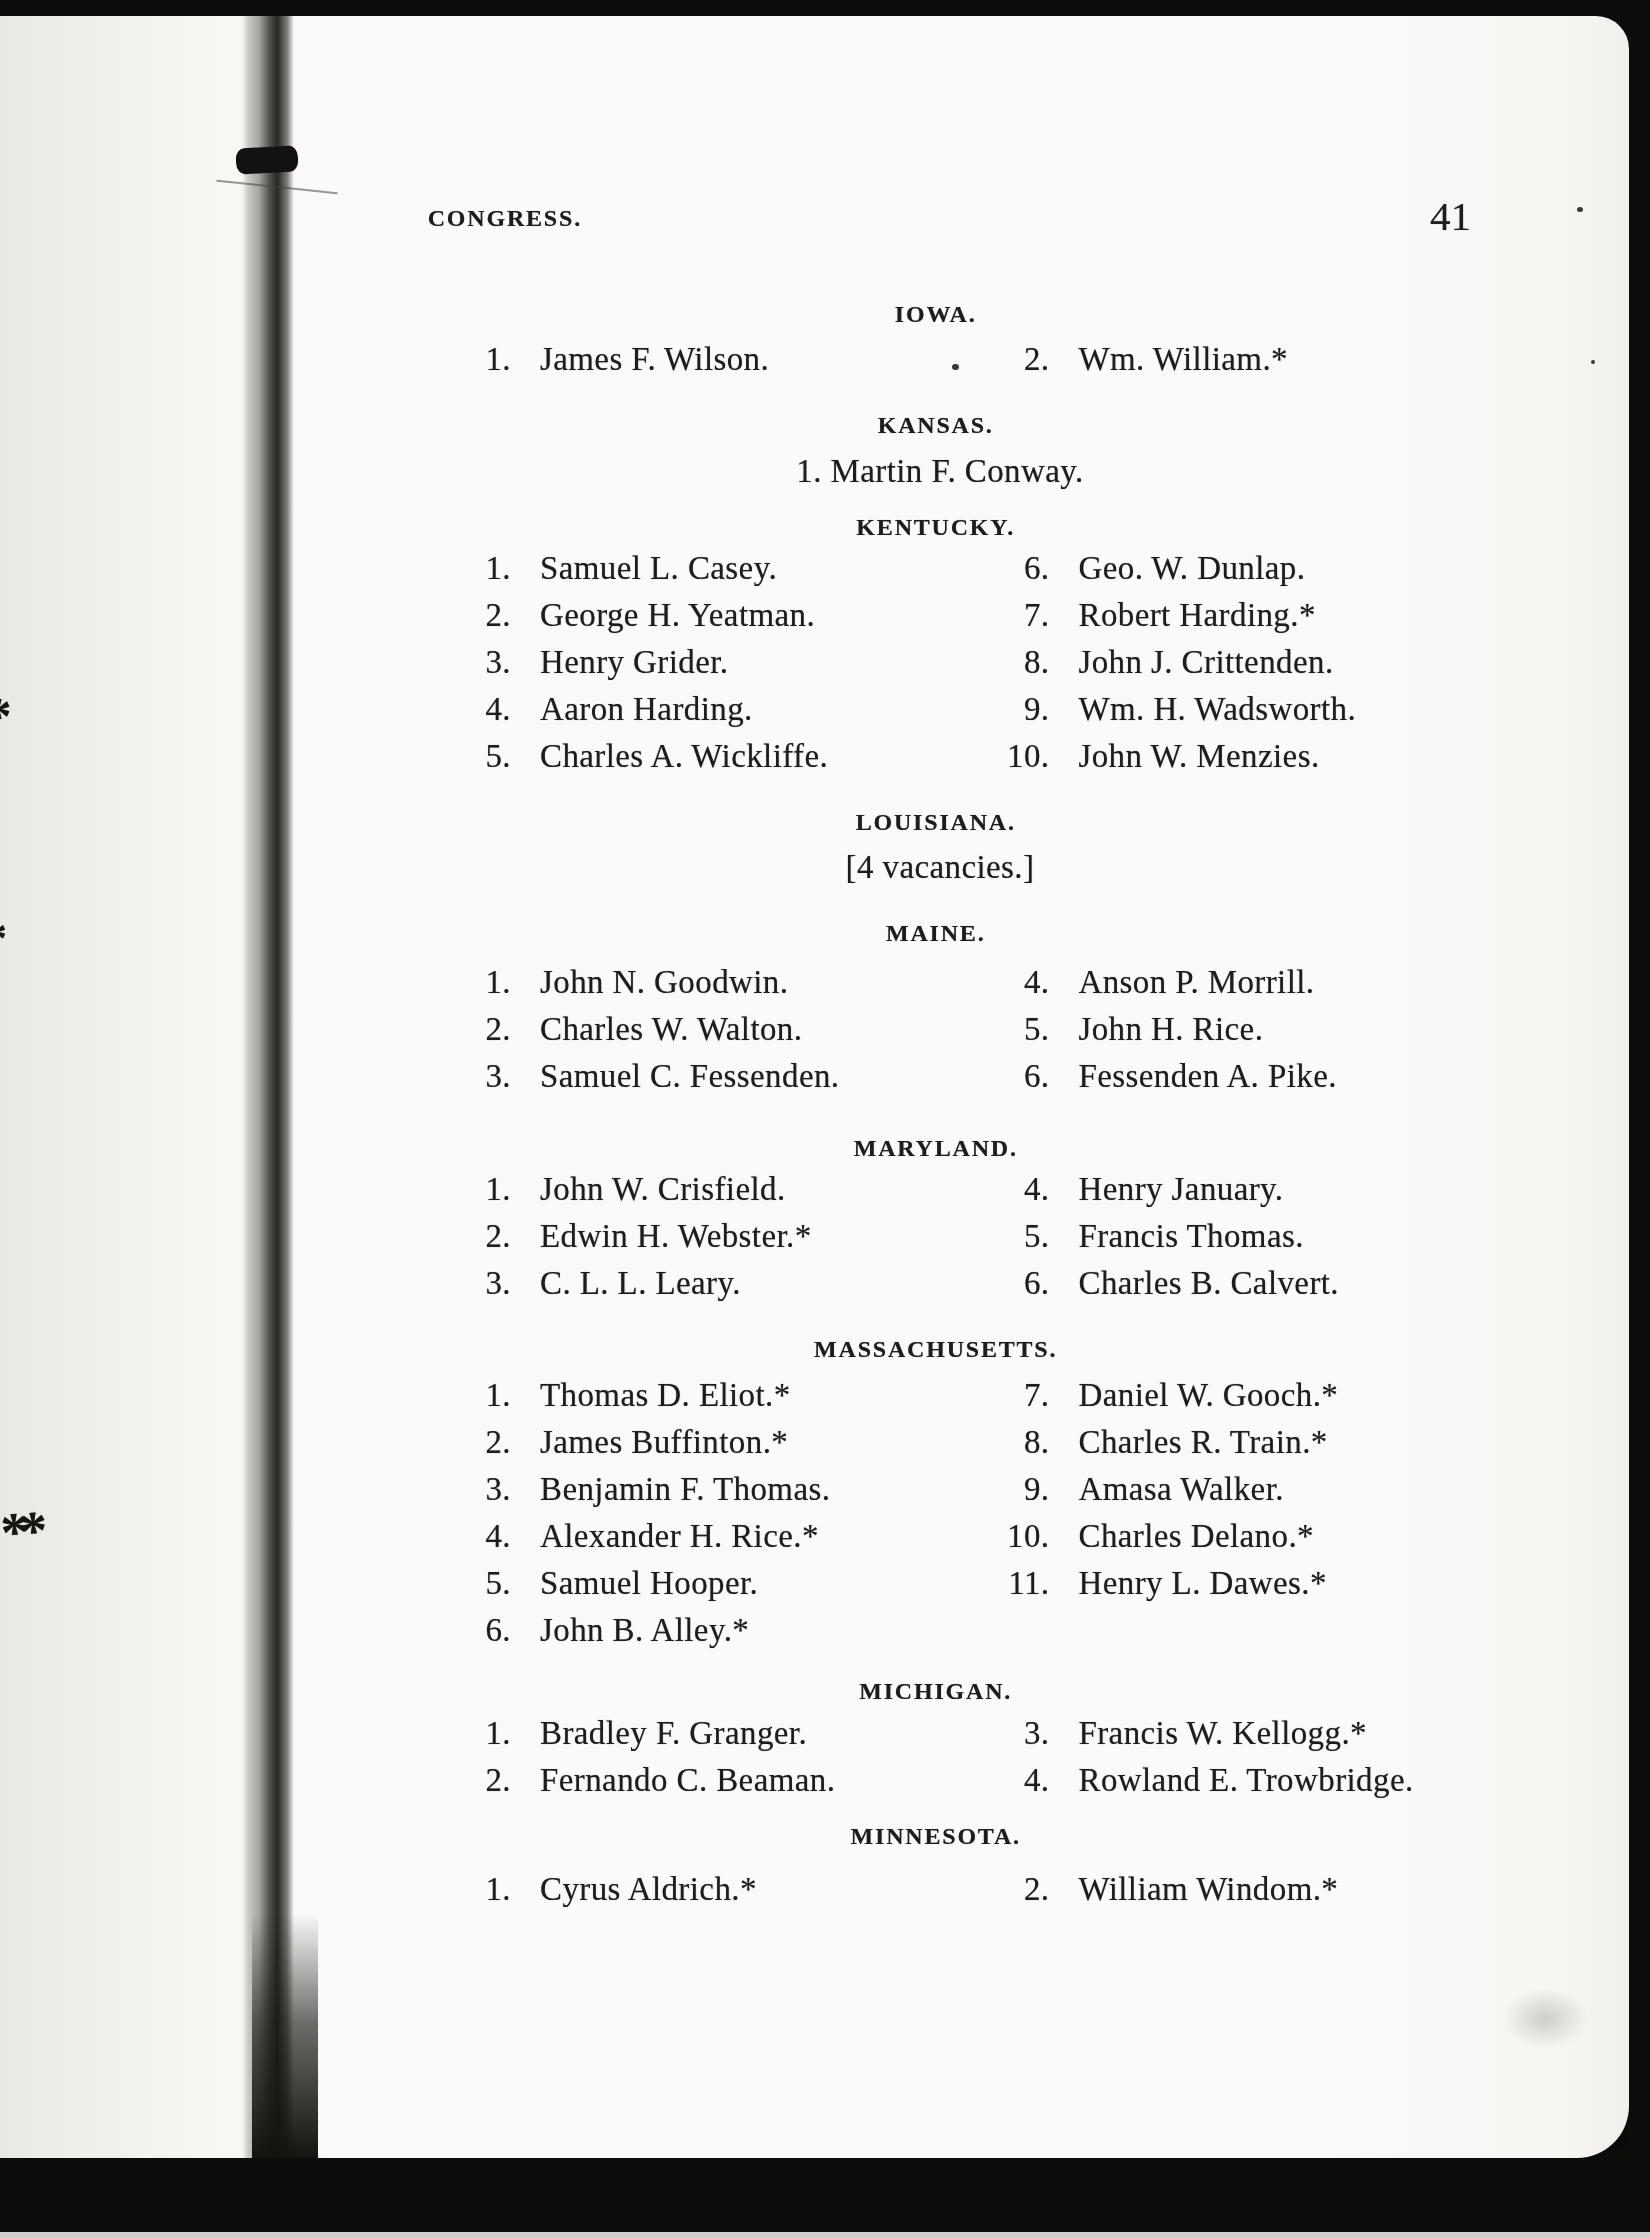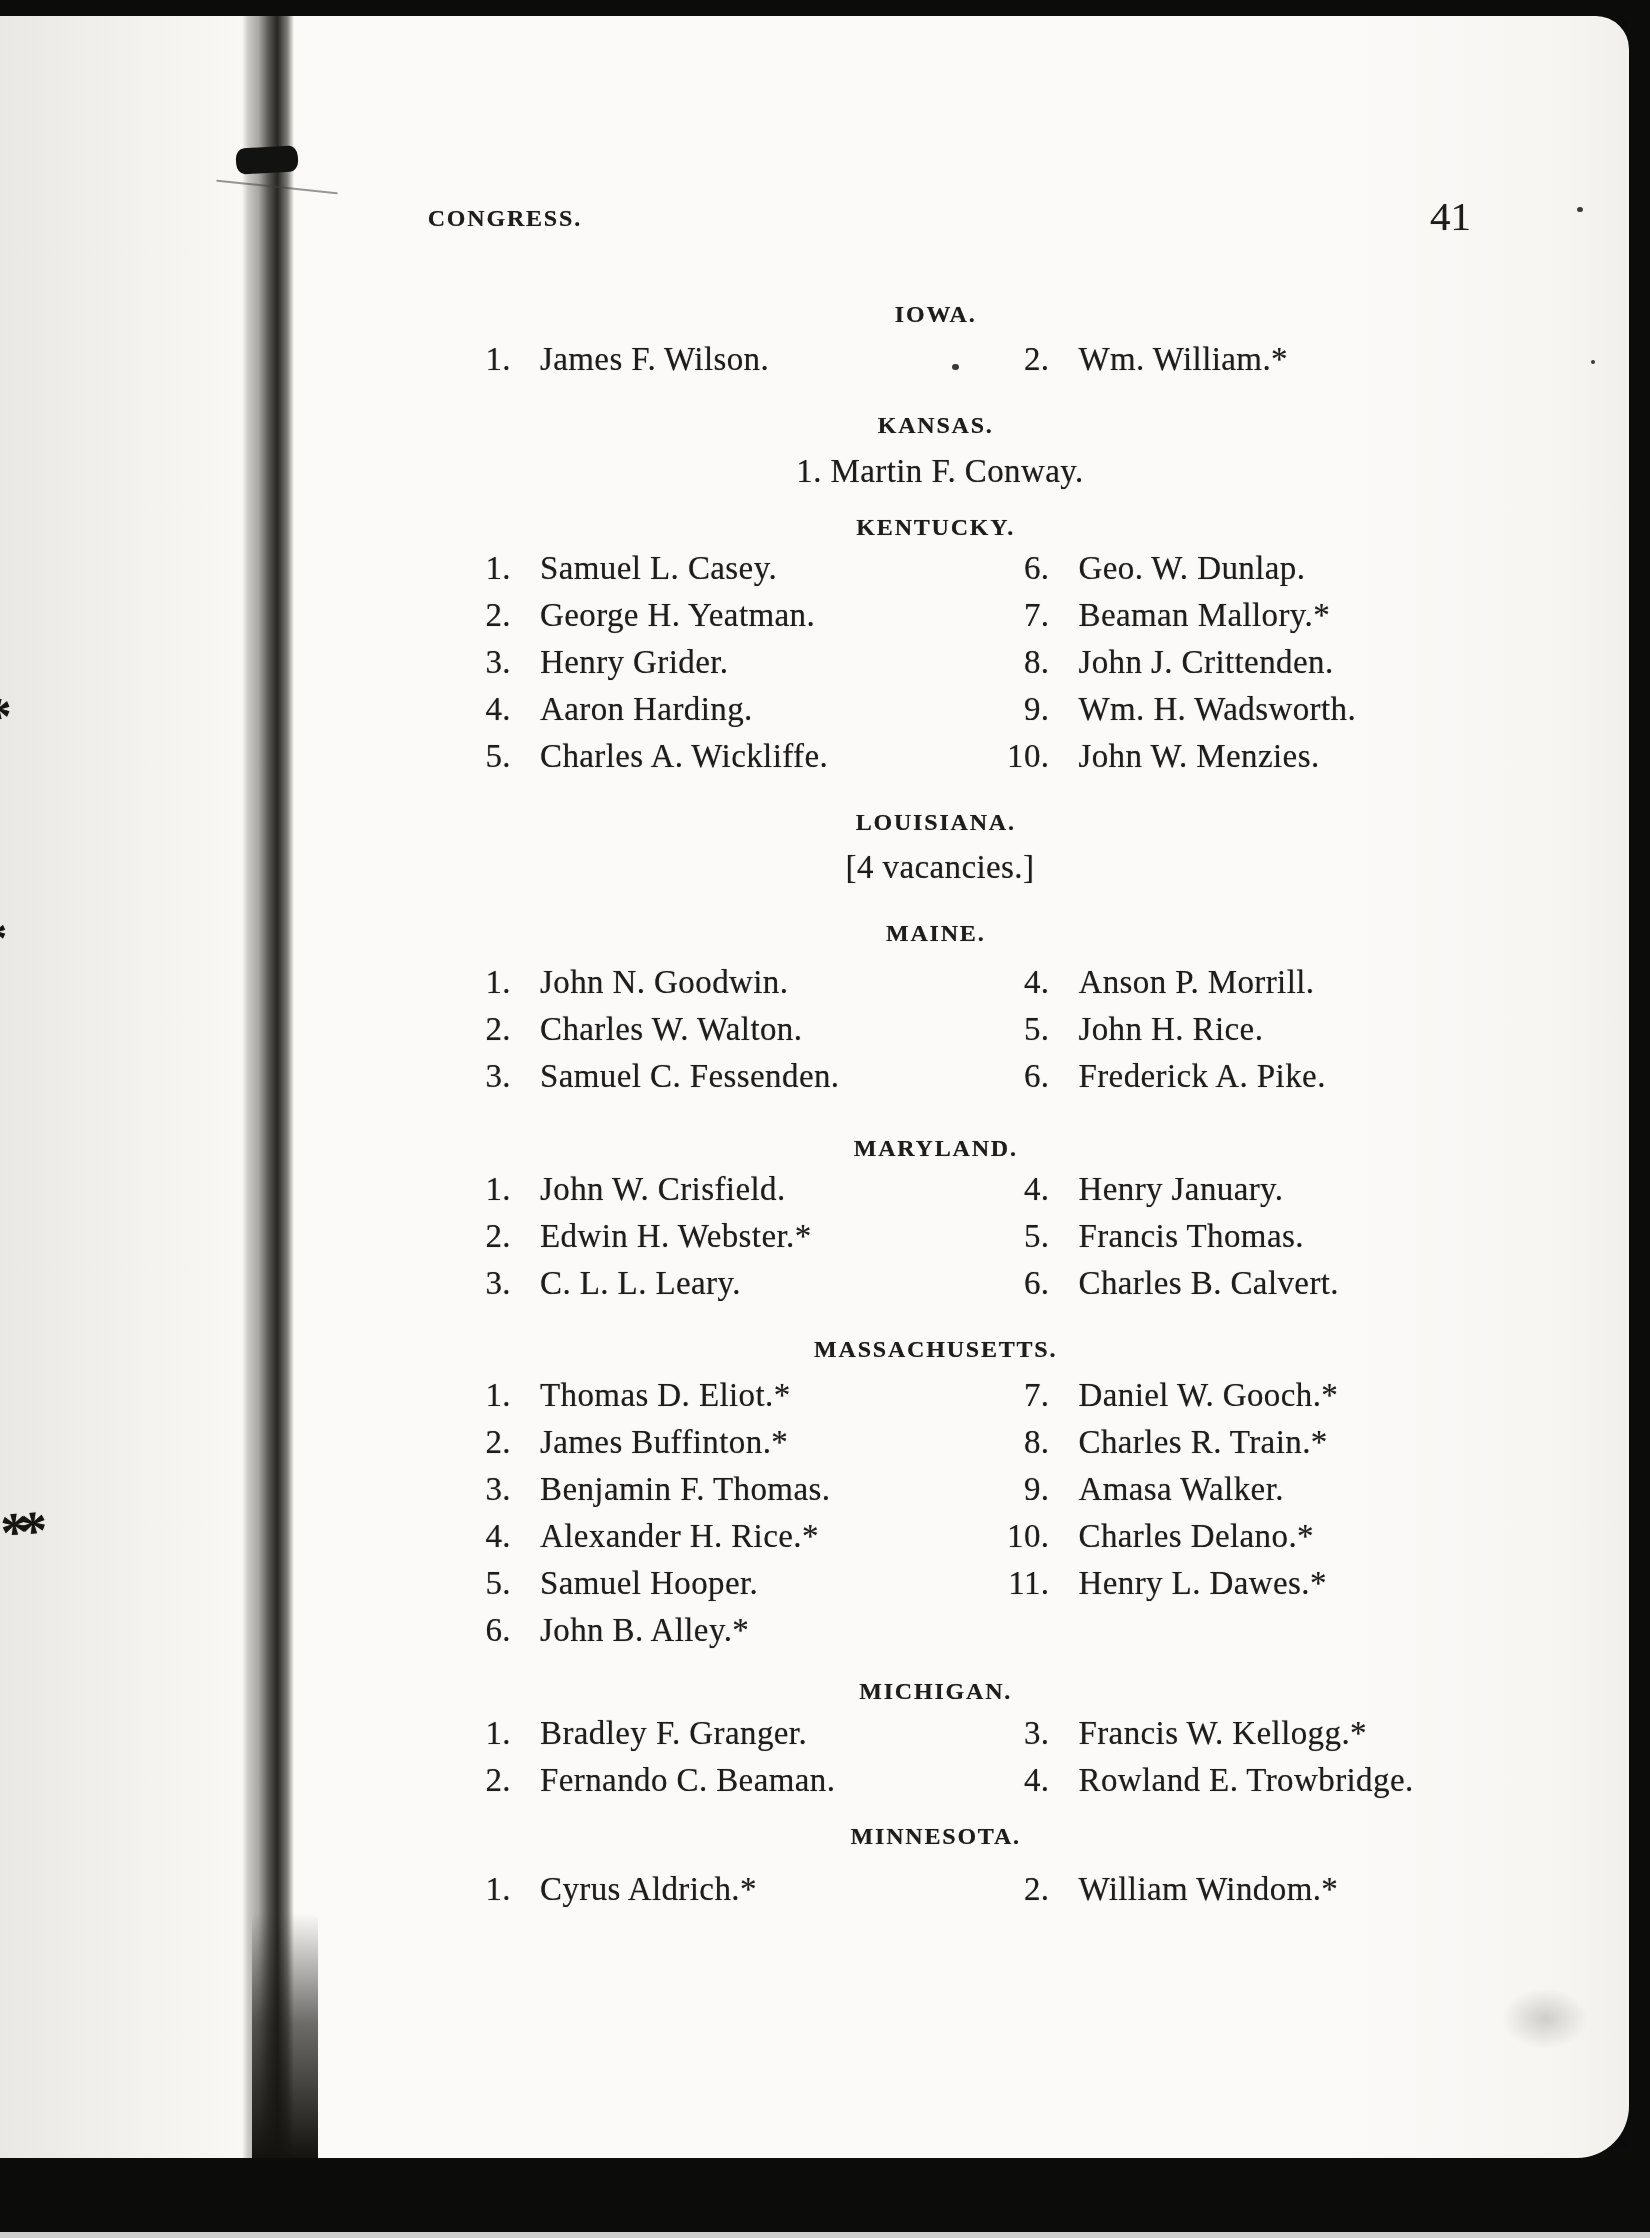--- a/index.html
+++ b/index.html
@@ -158,21 +158,21 @@
             <span class="nm">Charles A. Wickliffe.</span>
           </div>
       </div>
       <div class="cr">
         <div class="entry">
             <span class="num">6.</span>
             <span class="nm">Geo. W. Dunlap.</span>
           </div>
         <div class="entry">
             <span class="num">7.</span>
-            <span class="nm">Beaman Mallory.*</span>
+            <span class="nm">Robert Harding.*</span>
           </div>
         <div class="entry">
             <span class="num">8.</span>
             <span class="nm">John J. Crittenden.</span>
           </div>
         <div class="entry">
             <span class="num">9.</span>
             <span class="nm">Wm. H. Wadsworth.</span>
           </div>
         <div class="entry">
@@ -209,21 +209,21 @@
         <div class="entry">
             <span class="num">4.</span>
             <span class="nm">Anson P. Morrill.</span>
           </div>
         <div class="entry">
             <span class="num">5.</span>
             <span class="nm">John H. Rice.</span>
           </div>
         <div class="entry">
             <span class="num">6.</span>
-            <span class="nm">Frederick A. Pike.</span>
+            <span class="nm">Fessenden A. Pike.</span>
           </div>
       </div>
     </div>
   </div>
 
   <div class="sec" style="top:1134px">
     <h2 class="state">MARYLAND.</h2>
     <div class="cols" style="top:32px">
       <div class="cl">
         <div class="entry">

